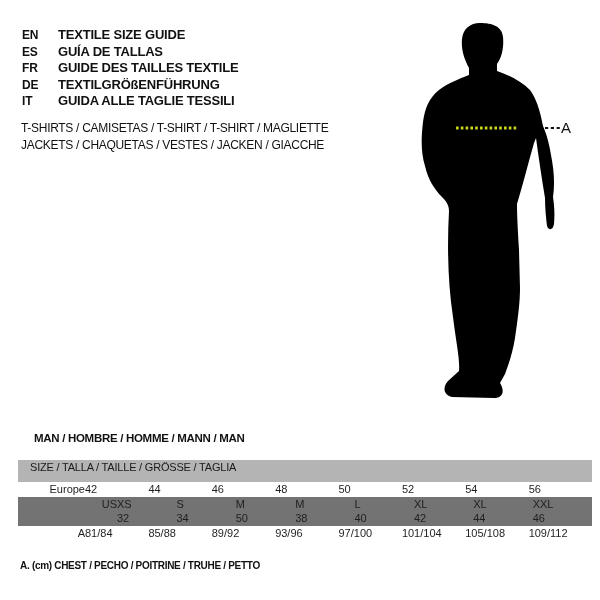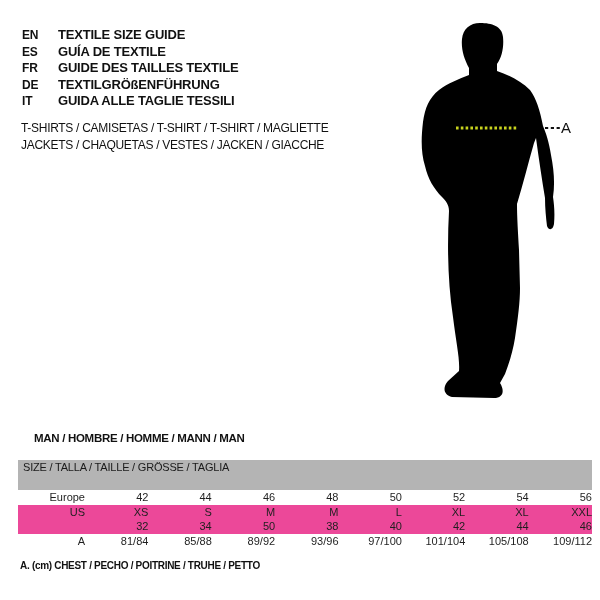--- a/index.html
+++ b/index.html
@@ -20,44 +20,44 @@
   
   .figure-svg { position:absolute; left:410px; top:0; width:175px; height:400px; }
   .measure-a { position:absolute; left:561px; top:107px; font-size:15px; font-weight:500; color:#111; }
 
   
   .section-title { position:absolute; left:22px; top:420px; font-size:11.5px; font-weight:700;
                    color:#111; letter-spacing:-0.3px;padding-left:12px; }
 
   
   .size-table { position:absolute; left:18px; top:448px; width:574px; font-size:11px; color:#1f1f1f; }
-  .thead { height:30px; line-height:15.5px; background:#b4b4b4; padding-left:5px;
+  .thead { height:22px; line-height:15.5px; background:#b4b4b4; padding-left:12px;
            color:#1a1a1a; letter-spacing:-0.2px; }
   .trow { display:grid; grid-template-columns:67px repeat(8, 1fr); height:14.5px; line-height:14.5px; }
-  .trow.stripe { background:#ec4899; }
+  .trow.stripe { background:#737373;padding-left:32px; }
   .tlabel { text-align:right; padding-left:5px; }
-  .tcell { text-align:right; }
+  .tcell { text-align:left; }
 
   
   .footnote { position:absolute; left:20px; top:548px; font-size:10px; font-weight:700;
               color:#111; letter-spacing:-0.3px; }
 </style>
 </head>
 <body>
 
 <div class="canvas">
 
   <div class="lang-list">
     <div class="lang-row">
       <span class="lang-code">EN</span>
       <span class="lang-label">TEXTILE SIZE GUIDE</span>
     </div>
     <div class="lang-row">
       <span class="lang-code">ES</span>
-      <span class="lang-label">GUÍA DE TEXTILE</span>
+      <span class="lang-label">GUÍA DE TALLAS</span>
     </div>
     <div class="lang-row">
       <span class="lang-code">FR</span>
       <span class="lang-label">GUIDE DES TAILLES TEXTILE</span>
     </div>
     <div class="lang-row">
       <span class="lang-code">DE</span>
       <span class="lang-label">TEXTILGRÖßENFÜHRUNG</span>
     </div>
     <div class="lang-row">

